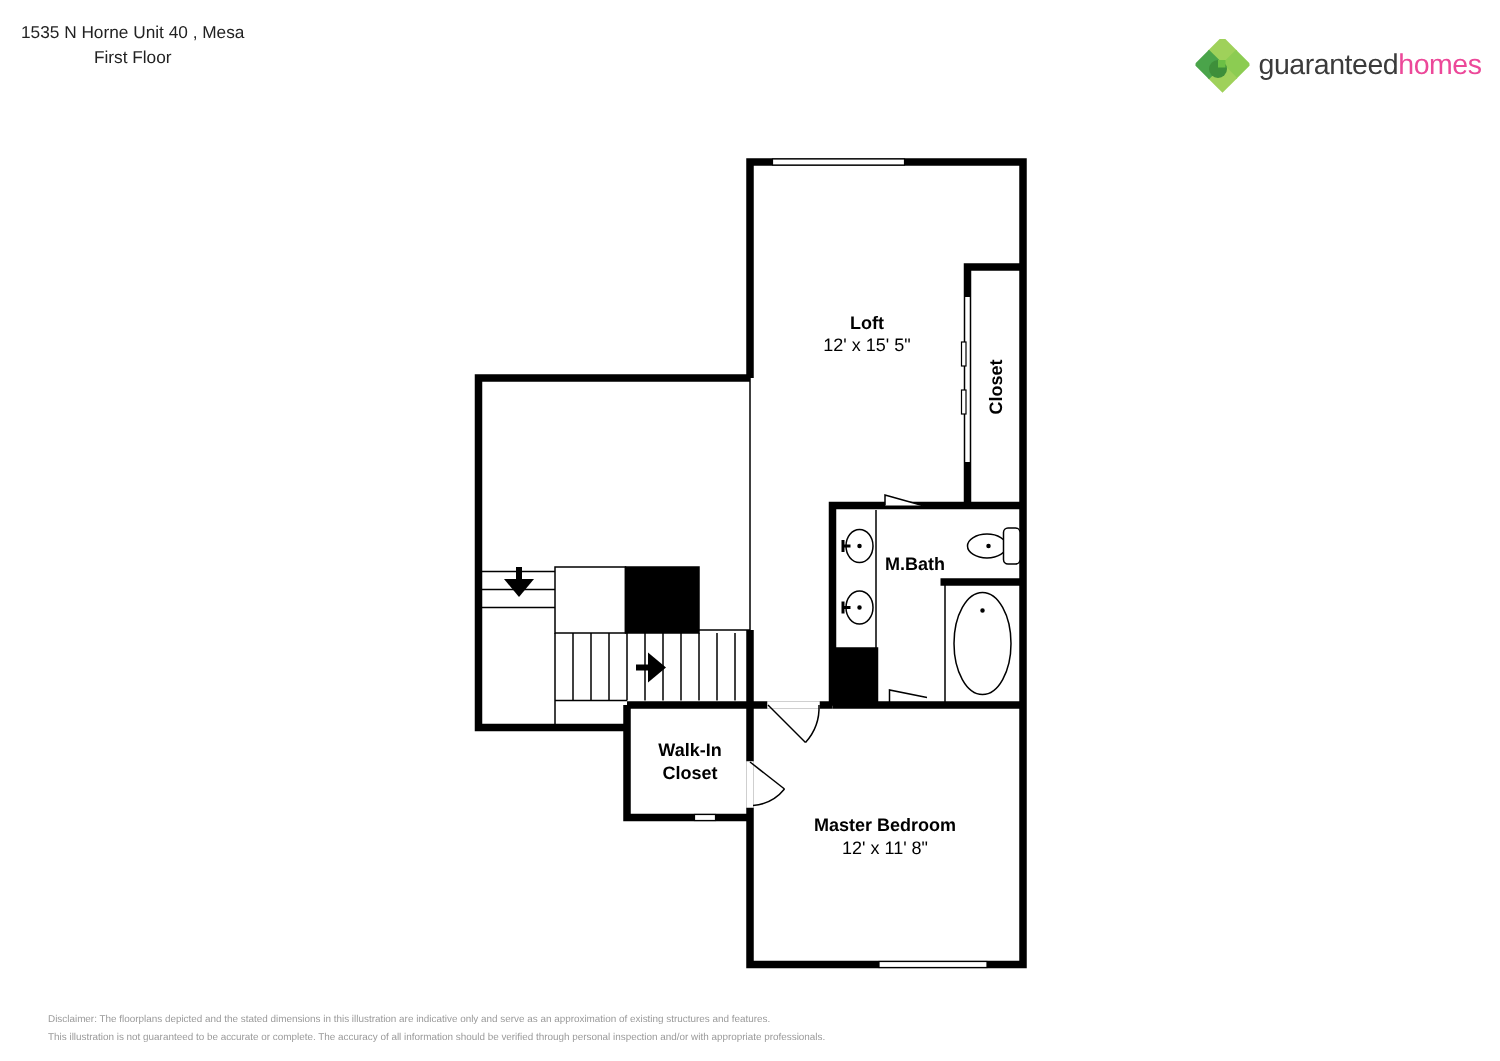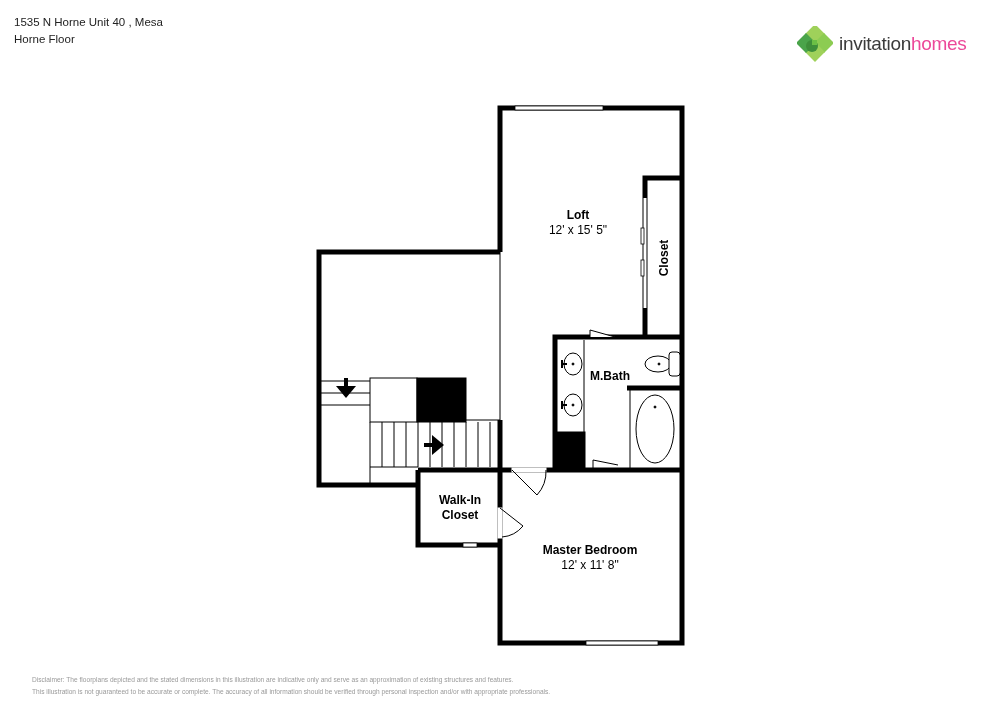--- a/index.html
+++ b/index.html
@@ -1,43 +1,43 @@
 <!DOCTYPE html>
 <html><head>
 <meta charset="utf-8">
 <style>
   html, body { margin:0; padding:0; background:#ffffff; }
   body { width:1000px; height:707px; position:relative; overflow:hidden; font-family:"Liberation Sans", sans-serif; color:#222; }
-  .addr { position:absolute; left:14px; top:14px; font-size:11.5px; line-height:17px; color:#222; }
+  .addr { position:absolute; left:14px; top:14px; font-size:11.5px; line-height:17px; color:#222;text-align:center; }
   .logo { position:absolute; left:797px; top:26px; height:36px; display:flex; align-items:center; }
   .logo-text { font-size:19px; margin-left:6px; letter-spacing:-0.3px; }
   .logo-text .w1 { color:#3b3b3b; }
   .logo-text .w2 { color:#ec4899; }
   .plan { position:absolute; left:0; top:0; }
   .disclaimer { position:absolute; left:32px; top:674px; font-size:6.6px; line-height:12px; color:#9a9a9a; }
   .lbl { font-family:"Liberation Sans", sans-serif; }
 </style>
 </head>
 <body>
 
 <div class="addr">
   <div>1535 N Horne Unit 40 , Mesa</div>
-  <div>Horne Floor</div>
+  <div>First Floor</div>
 </div>
 
 <div class="logo">
   <svg width="36" height="36" viewBox="0 0 36 36">
     <rect x="11" y="1" width="14" height="14" transform="rotate(45 18 8)" fill="#9fd15a"></rect>
     <rect x="20" y="10" width="14" height="14" transform="rotate(45 27 17)" fill="#8ccc52"></rect>
     <rect x="11" y="19" width="14" height="14" transform="rotate(45 18 26)" fill="#9fd15a"></rect>
     <rect x="2" y="10" width="14" height="14" transform="rotate(45 9 17)" fill="#4aa44a"></rect>
     <circle cx="15" cy="20" r="6" fill="#3e8f3a"></circle>
     <rect x="15" y="14" width="5" height="5" fill="#6bbf45"></rect>
   </svg>
-  <div class="logo-text"><span class="w1">invitation</span><span class="w2">homes</span></div>
+  <div class="logo-text"><span class="w1">guaranteed</span><span class="w2">homes</span></div>
 </div>
 
 <svg class="plan" width="1000" height="707" viewBox="0 0 1000 707">
 
   <g fill="none" stroke="#000" stroke-width="5">
     <polyline points="500,252 319,252 319,485 418,485"></polyline>
   </g>
 
   <g stroke="#000" stroke-width="1" fill="none">
     <line x1="500" y1="252" x2="500" y2="420"></line>

